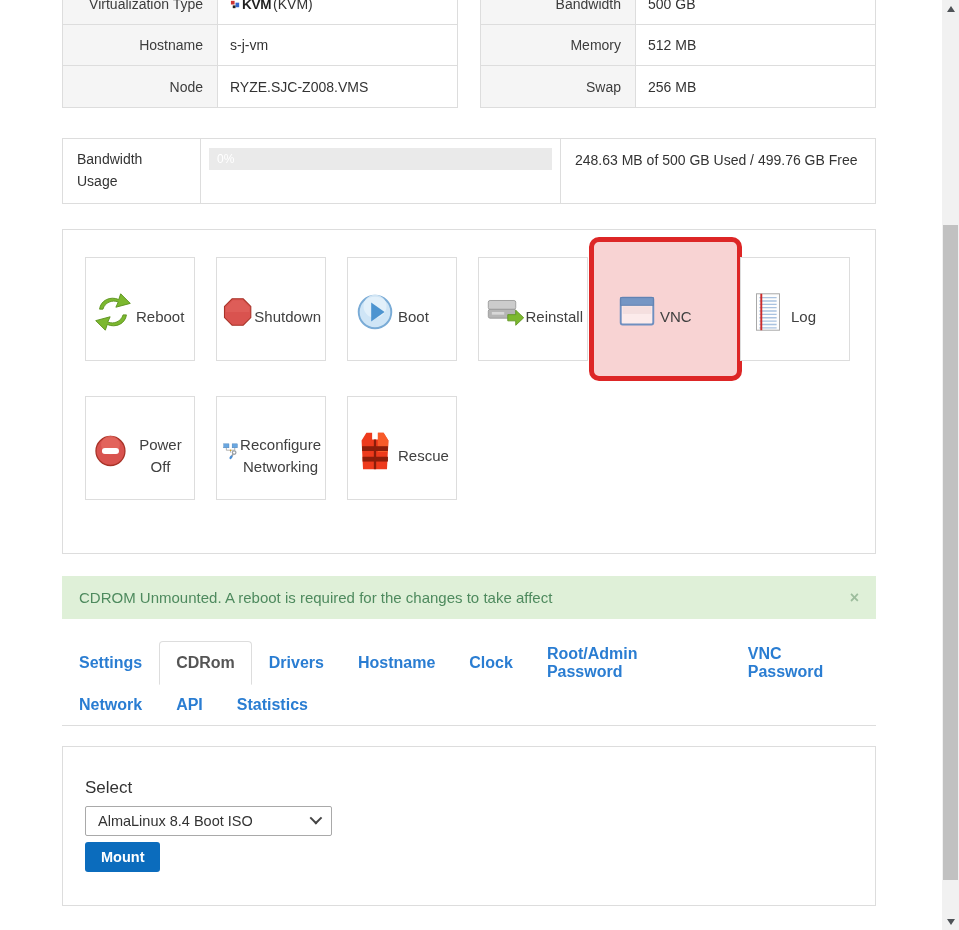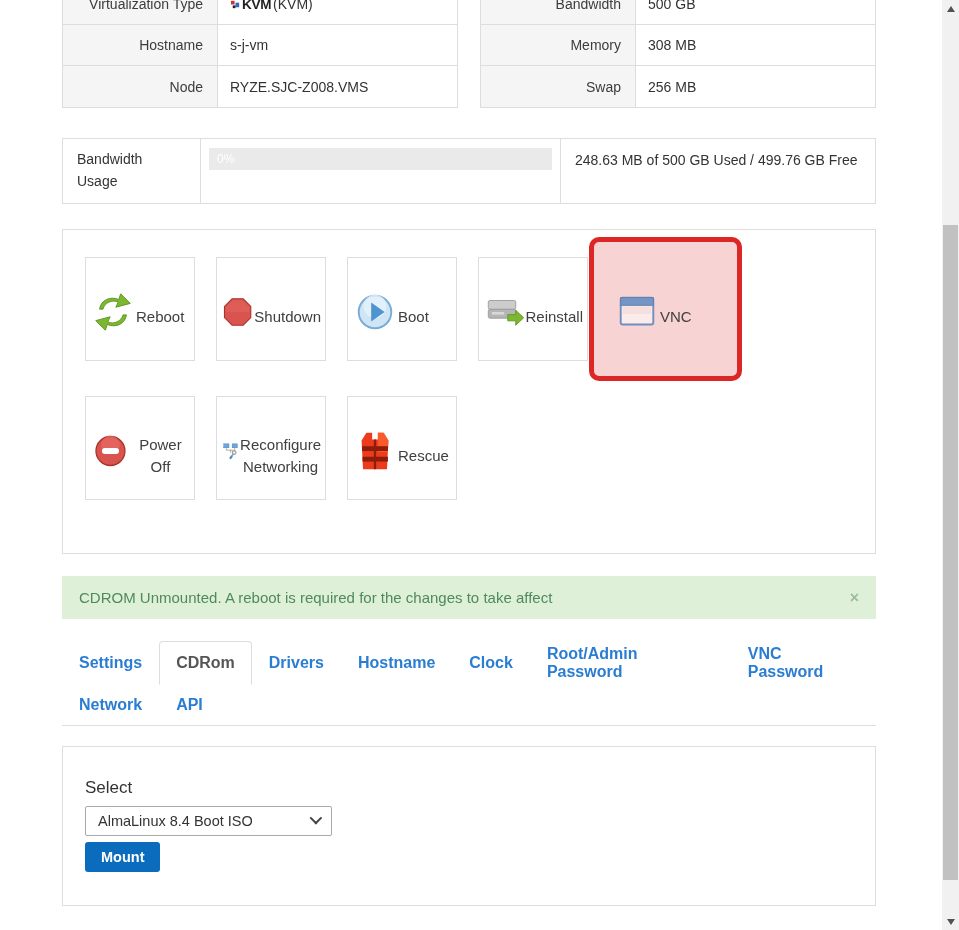--- a/index.html
+++ b/index.html
@@ -115,21 +115,21 @@
           <div class="icell-value">RYZE.SJC-Z008.VMS</div>
         </div>
       </div>
       <div class="info-table">
         <div class="irow">
           <div class="icell-label">Bandwidth</div>
           <div class="icell-value">500 GB</div>
         </div>
         <div class="irow">
           <div class="icell-label">Memory</div>
-          <div class="icell-value">308 MB</div>
+          <div class="icell-value">512 MB</div>
         </div>
         <div class="irow">
           <div class="icell-label">Swap</div>
           <div class="icell-value">256 MB</div>
         </div>
       </div>
     </div>
 
     <div class="bw-table">
       <div class="bw-label">Bandwidth Usage</div>
@@ -175,20 +175,28 @@
           <div class="tlabel">Reinstall</div>
         </div>
         <div class="tile vnc">
           <div class="vnc-highlight"></div>
           <svg class="ticon" viewBox="0 0 48 48">
             <rect x="7" y="9" width="34" height="28" rx="2" fill="#ffffff" fill-opacity="0.55" stroke="#6f8fc0" stroke-width="2"></rect>
             <rect x="7" y="9" width="34" height="8" fill="#7596c4" stroke="#5f80b0"></rect>
             <rect x="9" y="18" width="30" height="8" fill="#f3dcdc" opacity="0.8"></rect>
           </svg>
           <div class="tlabel">VNC</div>
+        </div>
+        <div class="tile">
+          <svg class="ticon" viewBox="0 0 48 48">
+            <rect x="12" y="5" width="24" height="38" fill="#fdfdfd" stroke="#a6a6a6"></rect>
+            <path d="M15 9 H33 M15 12.5 H33 M15 16 H33 M15 19.5 H33 M15 23 H33 M15 26.5 H33 M15 30 H33 M15 33.5 H33 M15 37 H33 M15 40.5 H33" stroke="#a9c2e0" stroke-width="1.4"></path>
+            <path d="M17 5 V43" stroke="#cc2a2a" stroke-width="2"></path>
+          </svg>
+          <div class="tlabel">Log</div>
         </div>
       </div>
       <div class="tile-row">
         <div class="tile">
           <svg class="ticon" viewBox="0 0 48 48">
             <circle cx="24" cy="24" r="17" fill="#d9534f" stroke="#a83227" stroke-width="1.5"></circle>
             <circle cx="24" cy="17" r="11" fill="#e46a60" opacity="0.75"></circle>
             <rect x="14" y="20.5" width="20" height="7" rx="3.5" fill="#ffffff"></rect>
           </svg>
           <div class="tlabel">Power Off</div>
@@ -229,20 +237,21 @@
         <a class="tab active">CDRom</a>
         <a class="tab">Drivers</a>
         <a class="tab">Hostname</a>
         <a class="tab">Clock</a>
         <a class="tab">Root/Admin Password</a>
         <a class="tab">VNC Password</a>
       </div>
       <div class="tab-row second">
         <a class="tab">Network</a>
         <a class="tab">API</a>
+        <a class="tab">Statistics</a>
       </div>
       <div class="tabs-line"></div>
     </div>
 
     <div class="cdrom-panel">
       <div class="select-label">Select</div>
       <div class="select-box">
         <span>AlmaLinux 8.4 Boot ISO</span>
         <span class="chevron"></span>
       </div>

